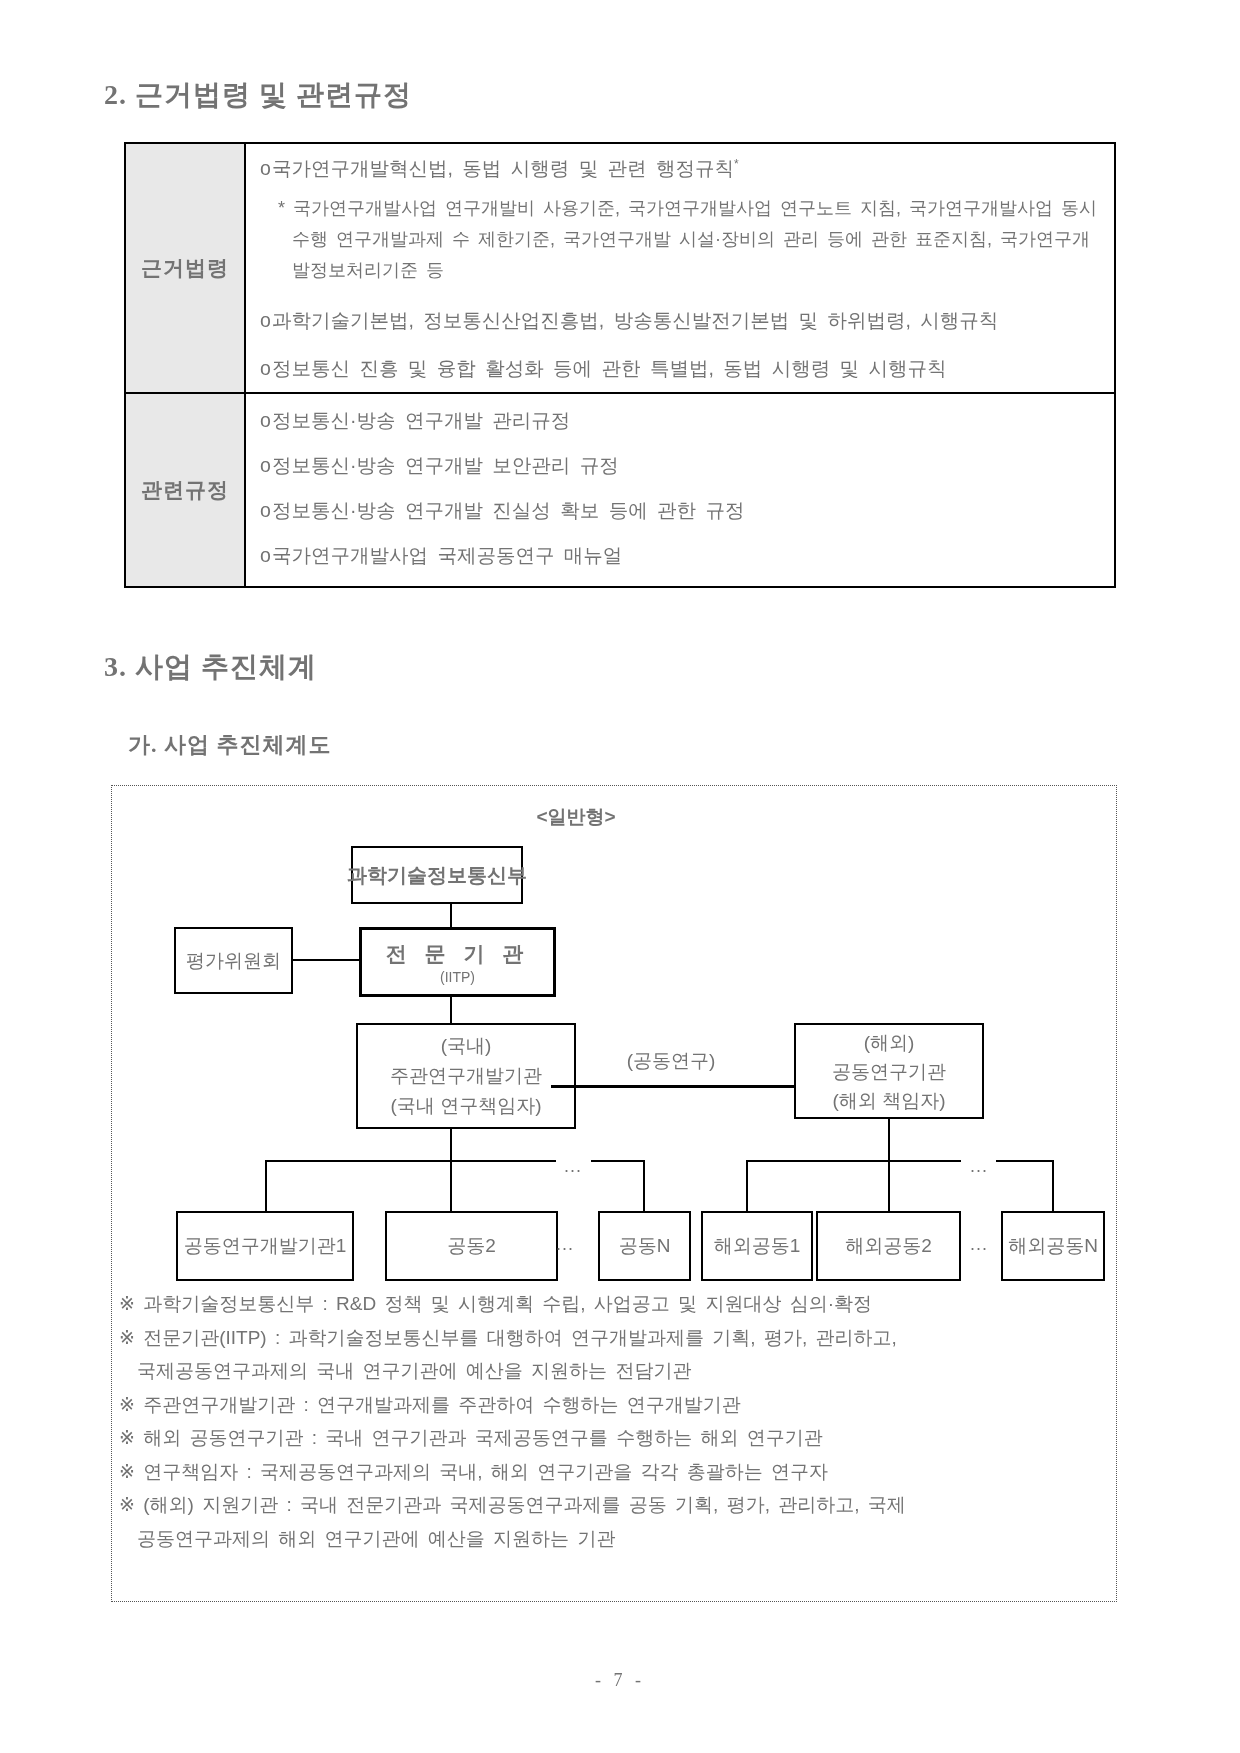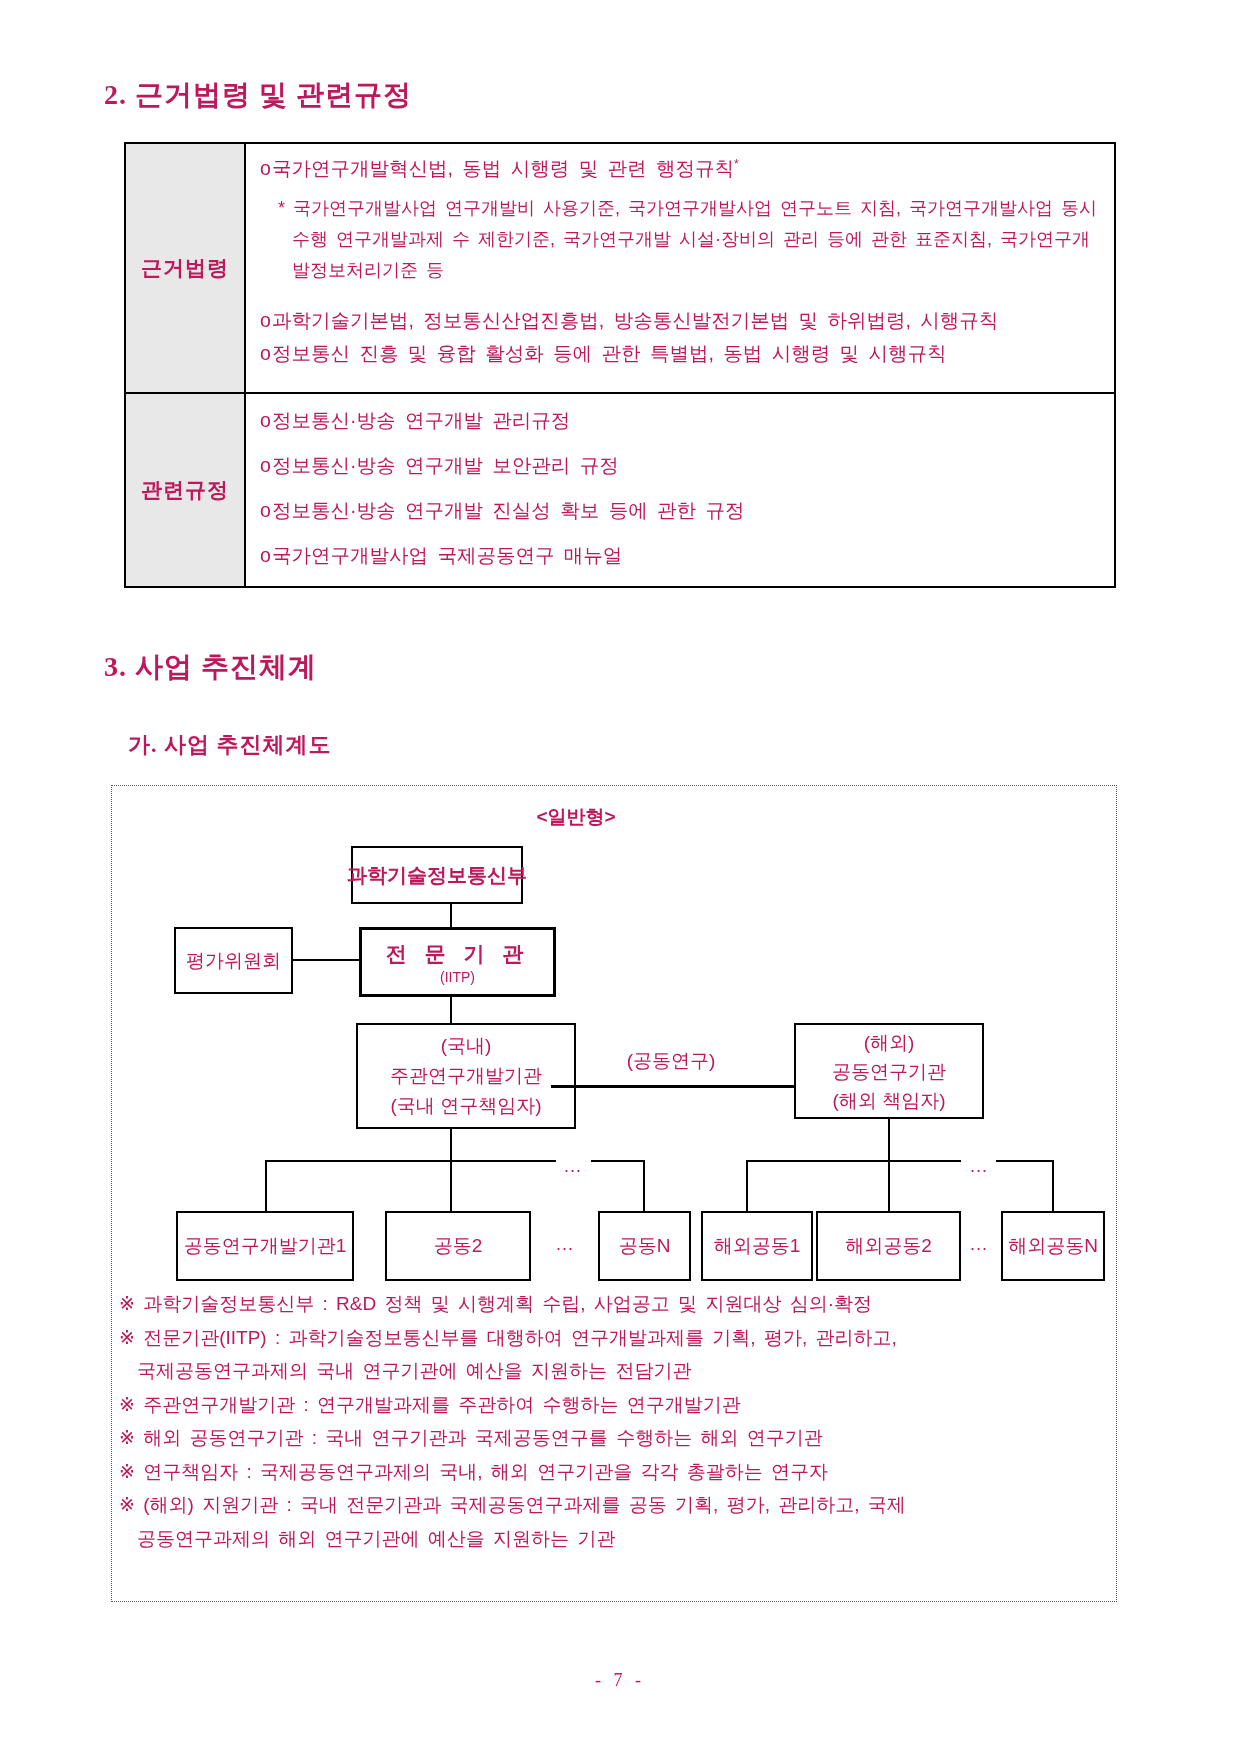--- a/index.html
+++ b/index.html
@@ -1,18 +1,18 @@
 <!DOCTYPE html>
 <html><head>
 <meta charset="utf-8">
 <style>
   html,body{margin:0;padding:0;background:#fff;}
   .page{
     position:relative;width:1240px;height:1753px;background:#ffffff;
-    font-family:"Liberation Sans","DejaVu Sans",sans-serif;color:#be185d;
+    font-family:"Liberation Sans","DejaVu Sans",sans-serif;color:#737373;
     overflow:hidden;
   }
   
   .h-main{
     position:absolute;left:104px;
     font-family:"Liberation Serif","DejaVu Serif",serif;
     font-weight:bold;font-size:28px;letter-spacing:1px;white-space:nowrap;
   }
   .h-sub{
     position:absolute;left:128px;
@@ -32,21 +32,21 @@
     font-weight:bold;font-size:21px;letter-spacing:1px;box-sizing:border-box;
   }
   .t-body{flex:1;padding:12px 8px 12px 8px;box-sizing:border-box;font-size:19.5px;line-height:24px;word-spacing:4px;}
   .o-item{padding-left:24px;text-indent:-18px;}
   .o-item .marker{display:inline-block;width:12px;text-indent:0;}
   .footnote{
     font-size:18px;line-height:31px;margin:13px 0 0 22px;
     padding-left:16px;text-indent:-14px;word-spacing:3px;
   }
   .row1 .o-item.second{margin-top:22px;}
-  .row1 .o-item.third{margin-top:9px;}
+  .row1 .o-item.third{margin-top:24px;}
   .row2 .o-item{margin-top:21px;}
   .row2 .o-item:first-child{margin-top:2px;}
   sup{font-size:12px;vertical-align:super;line-height:0;}
   
   .diagram{
     position:absolute;left:111px;top:785px;width:1006px;height:817px;
     border:1.5px dotted #555;box-sizing:border-box;background:#fff;font-size:19px;
   }
   .dg-caption{
     position:absolute;left:364px;top:18px;width:200px;text-align:center;
@@ -156,21 +156,21 @@
     <div class="vline" style="left:531px;top:374px;height:51px;"></div>
 
     <div class="vline" style="left:776px;top:333px;height:92px;"></div>
     <div class="hline" style="left:634px;top:374px;width:215px;"></div>
     <div class="dg-dots" style="left:852px;top:370px;">...</div>
     <div class="hline" style="left:884px;top:374px;width:57px;"></div>
     <div class="vline" style="left:634px;top:374px;height:51px;"></div>
     <div class="vline" style="left:940px;top:374px;height:51px;"></div>
 
     <div class="dg-box b-bottom" style="left:64px;width:178px;">공동연구개발기관1</div>
-    <div class="dg-box b-bottom" style="left:273px;width:146px;">공동2</div>
+    <div class="dg-box b-bottom" style="left:273px;width:173px;">공동2</div>
     <div class="dg-dots" style="left:438px;top:448px;">...</div>
     <div class="dg-box b-bottom" style="left:486px;width:93px;">공동N</div>
     <div class="dg-box b-bottom" style="left:589px;width:112px;">해외공동1</div>
     <div class="dg-box b-bottom" style="left:704px;width:145px;">해외공동2</div>
     <div class="dg-dots" style="left:852px;top:448px;">...</div>
     <div class="dg-box b-bottom" style="left:889px;width:104px;">해외공동N</div>
 
     <div class="notes">
       <div class="note-line">※ 과학기술정보통신부 : R&amp;D 정책 및 시행계획 수립, 사업공고 및 지원대상 심의·확정</div>
       <div class="note-line">※ 전문기관(IITP) : 과학기술정보통신부를 대행하여 연구개발과제를 기획, 평가, 관리하고,</div>

